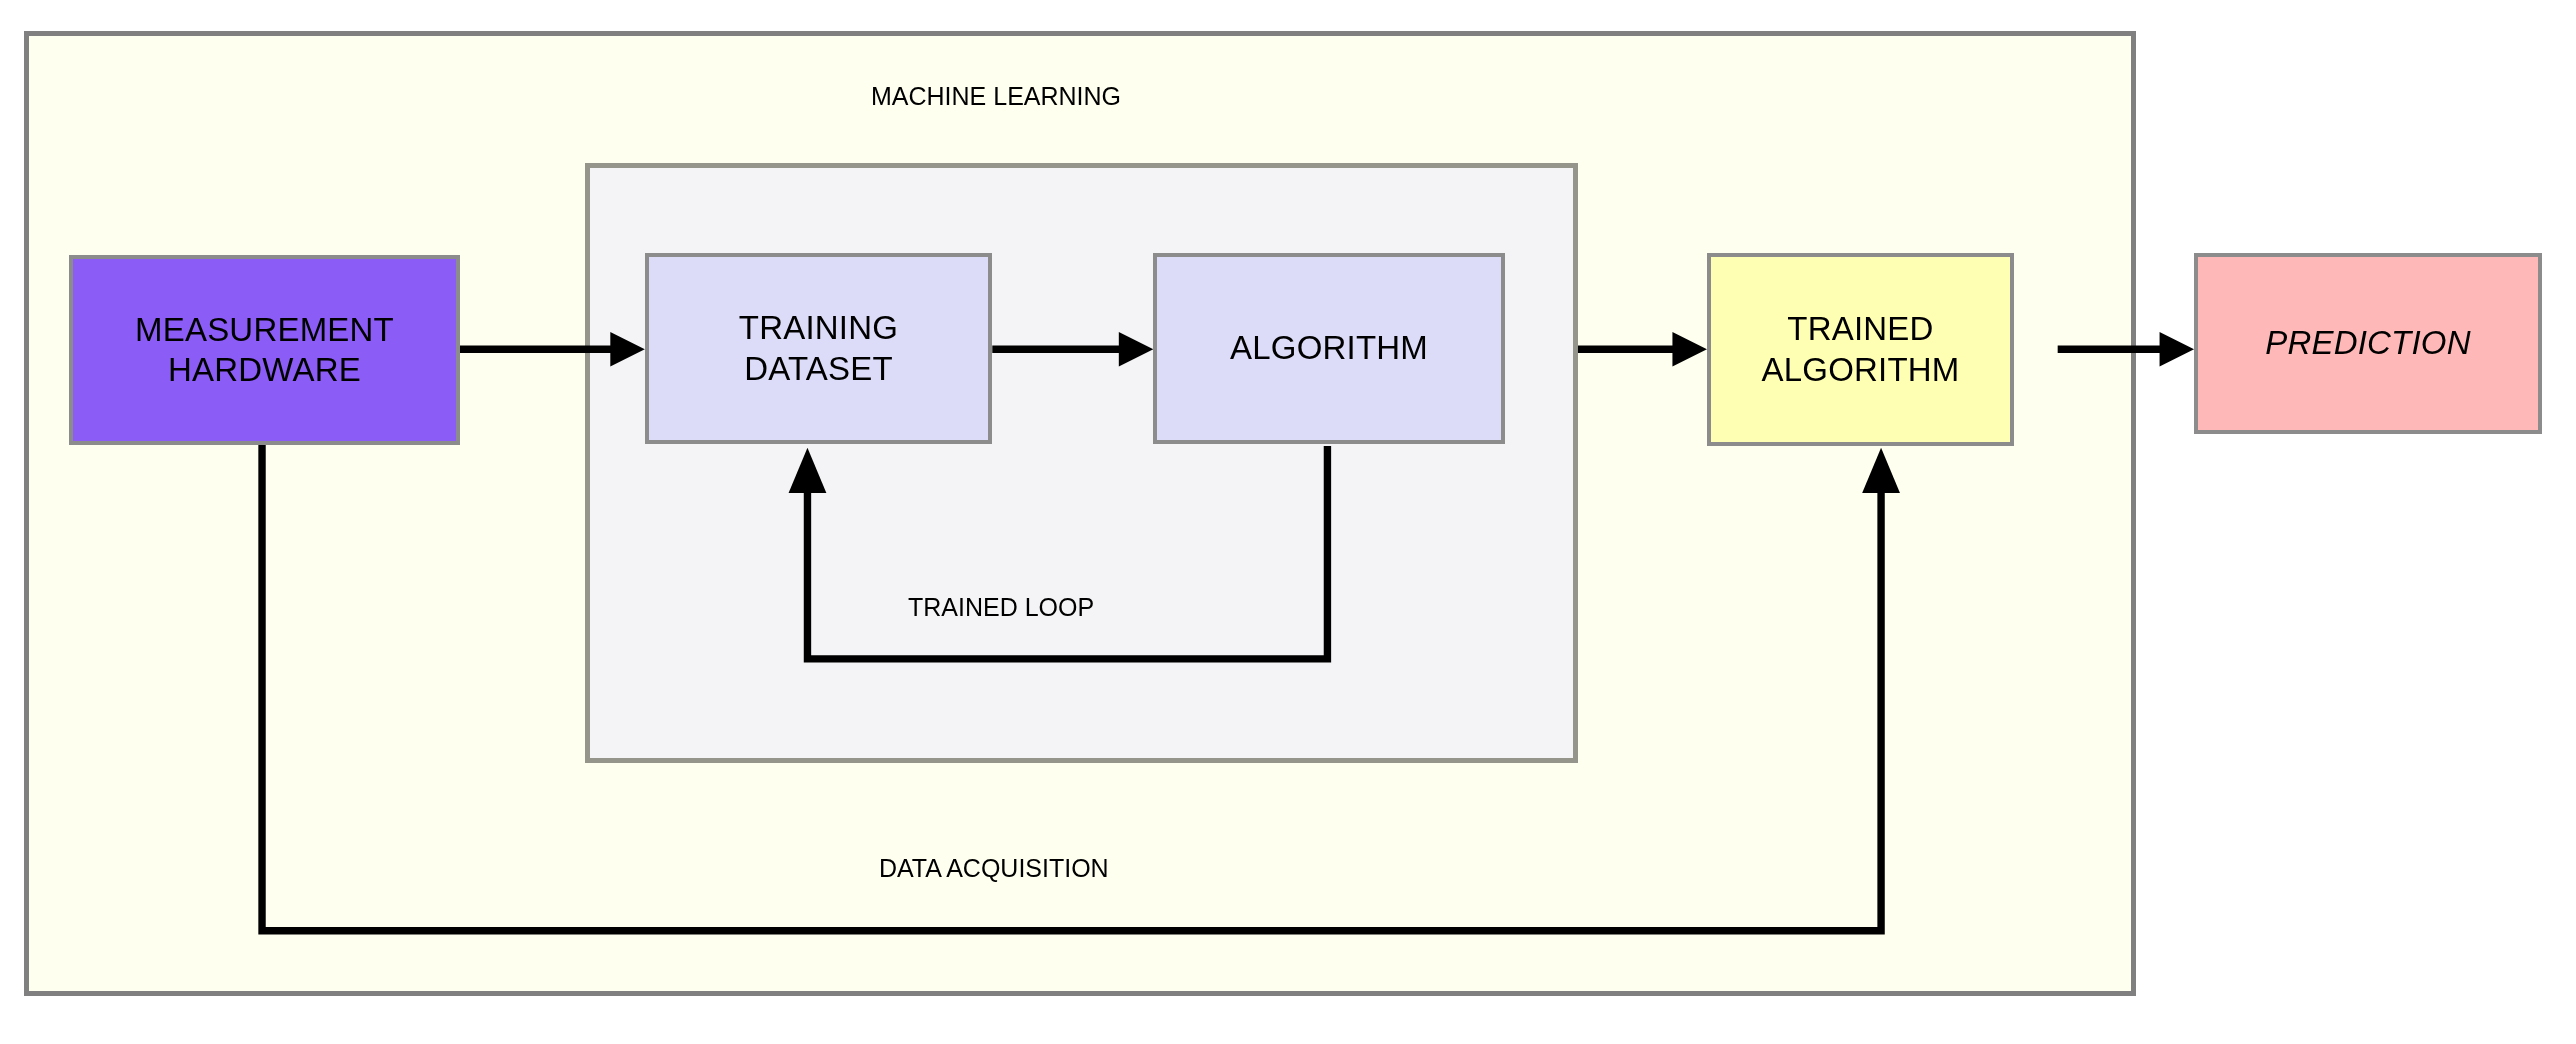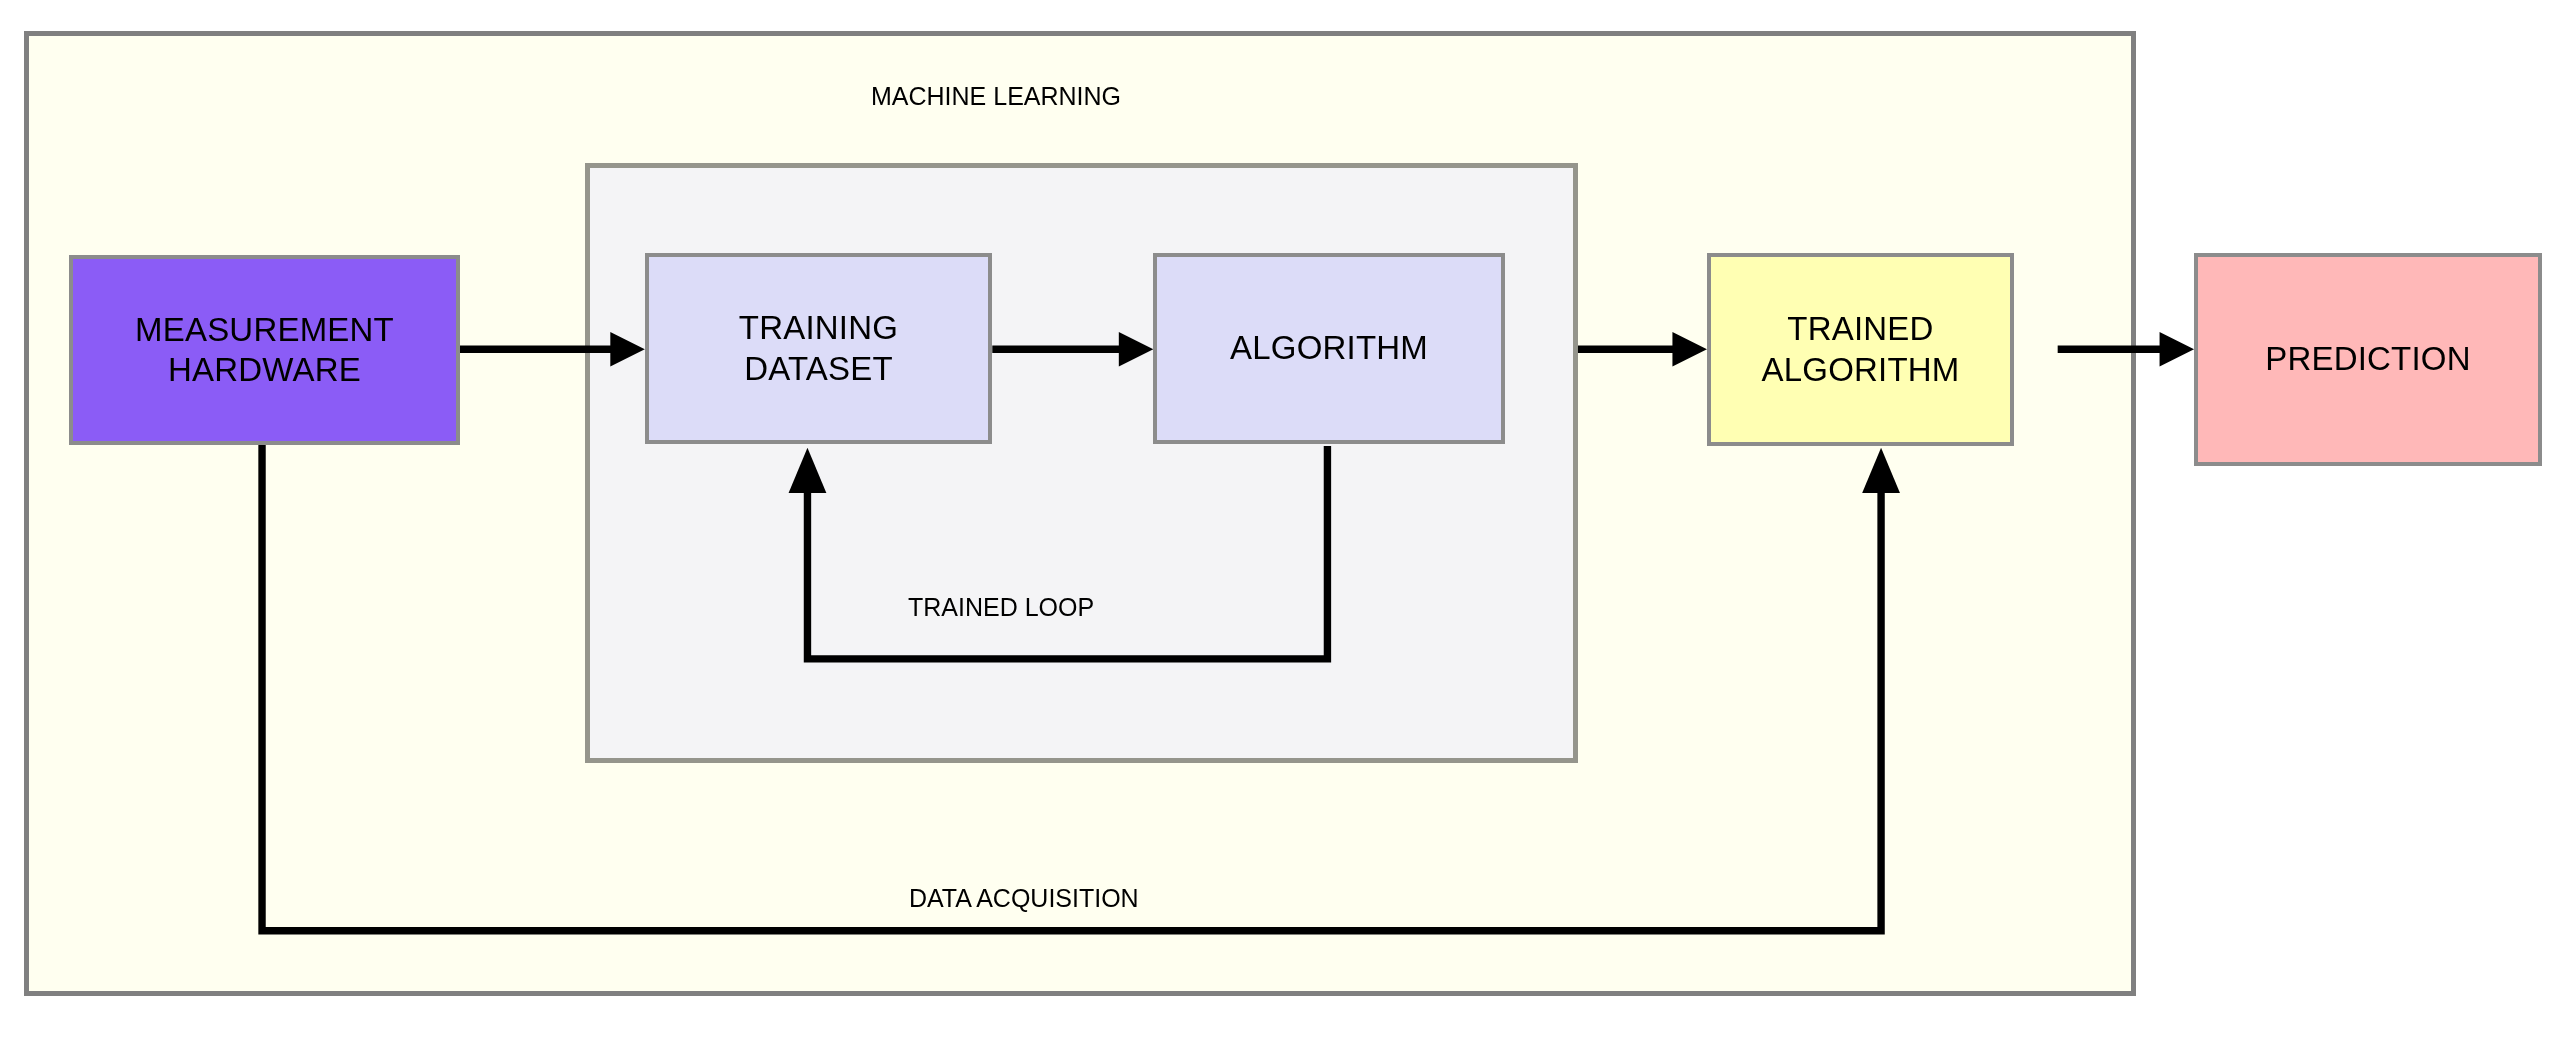--- a/index.html
+++ b/index.html
@@ -65,33 +65,34 @@
   }
   .node-algorithm {
     left: 1153px; top: 253px; width: 352px;  height: 191px;
     background: #dcdcf8;
   }
   .node-trained {
     left: 1707px; top: 253px; width: 307px;  height: 193px;
     background: #ffffb3;
   }
   .node-prediction {
-    left: 2194px; top: 253px; width: 348px;  height: 213px;
+    left: 2194px; top: 253px; width: 348px;  height: 181px;
     background: #ffb8b8;
+    font-style: italic;
   }
   
   .label {
     position: absolute;
     color: #000000;
     font-size: 25px;
     white-space: nowrap;
   }
   .label-ml       { left: 871px; top: 82px;  }
   .label-loop     { left: 908px; top: 593px;  }
-  .label-dataacq  { left: 909px; top: 854px; margin-top: 30px; }
+  .label-dataacq  { left: 879px; top: 854px; }
 
   
   .connectors {
     position: absolute;
     left: 0; top: 0;
     width: 2576px;
     height: 1045px;
     pointer-events: none;
   }
   .conn-path {

